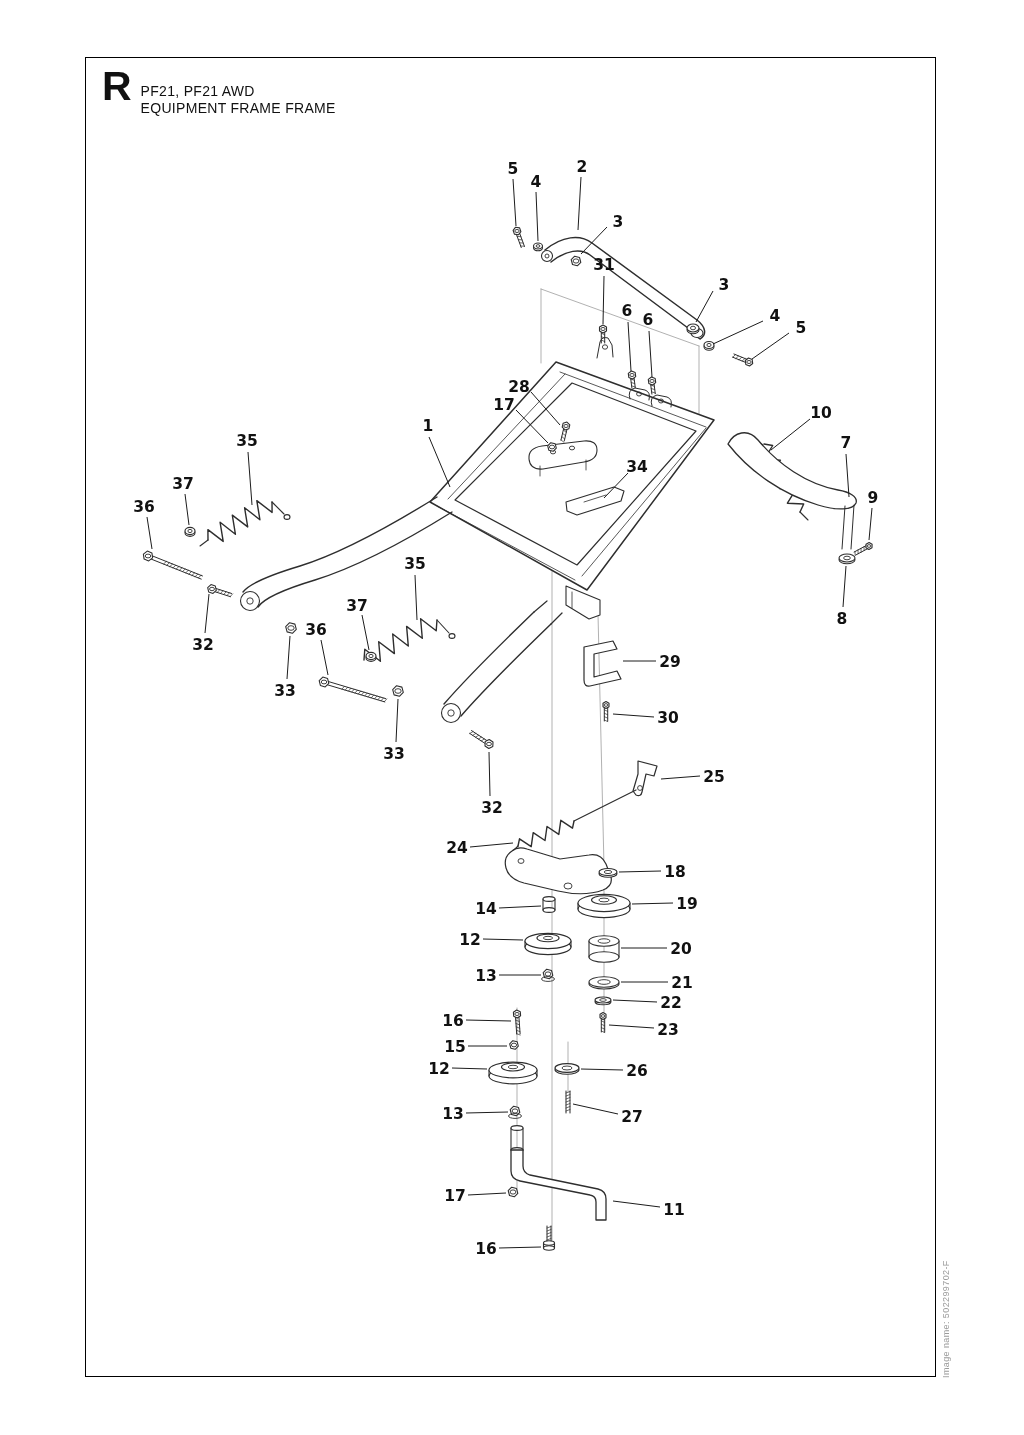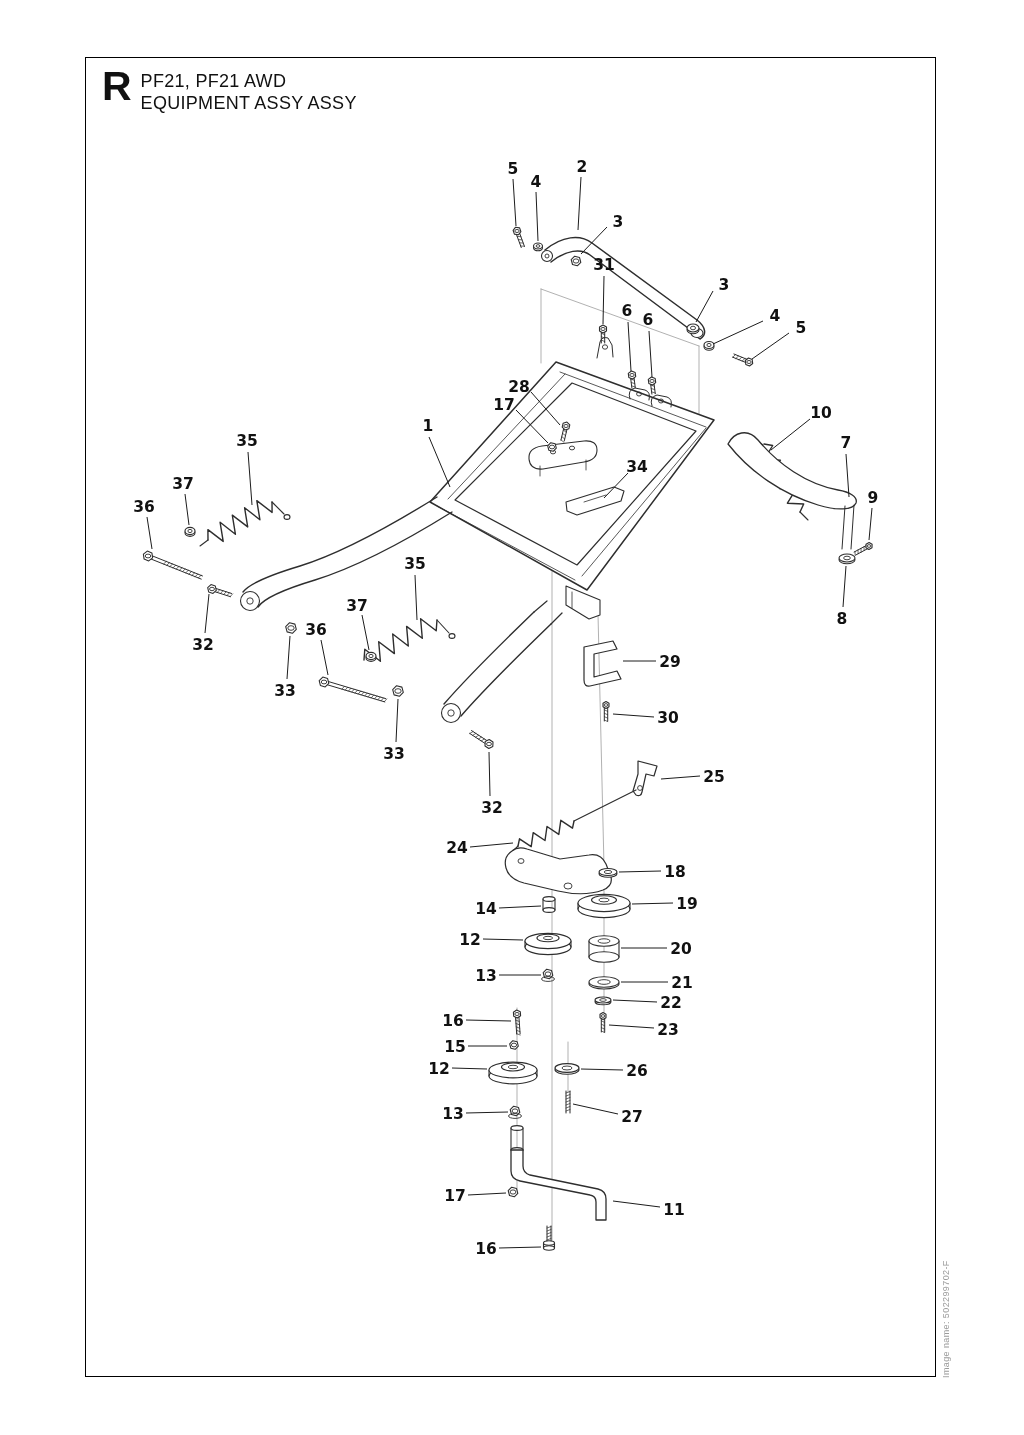--- a/index.html
+++ b/index.html
@@ -2,21 +2,21 @@
 <html><head>
 <meta charset="utf-8">
 <style>
   html,body{margin:0;padding:0;background:#fff;}
   .page{position:relative;width:1024px;height:1435px;background:#fff;overflow:hidden;
         font-family:"Liberation Sans","DejaVu Sans",sans-serif;color:#111;}
   #diagram{position:absolute;left:0;top:0;width:1024px;height:1435px;}
   .page-border{position:absolute;left:85px;top:57px;width:849px;height:1318px;border:1.6px solid #000;pointer-events:none;}
   .header{position:absolute;left:102px;top:69px;display:flex;gap:9px;align-items:flex-start;}
   .rletter{font-size:41px;font-weight:bold;line-height:0.85;letter-spacing:0;}
-  .titles{display:flex;flex-direction:column;margin-top:2px;font-size:18px;line-height:1.2;letter-spacing:0.3px;}
+  .titles{display:flex;flex-direction:column;margin-top:14px;font-size:14px;line-height:1.2;letter-spacing:0.3px;}
   .sidetext{position:absolute;left:941px;top:1378px;transform:rotate(-90deg);transform-origin:0 0;
             font-size:9px;color:#9a9a9a;white-space:nowrap;letter-spacing:0.4px;}
 </style>
 </head>
 <body>
 
 <div class="page">
   <svg id="diagram" viewBox="0 0 1024 1435">
       <line x1="541" y1="289" x2="541" y2="363" stroke="#8f8f8f" stroke-width="0.7" stroke-linecap="round"></line>
       <line x1="541" y1="289" x2="699" y2="346" stroke="#8f8f8f" stroke-width="0.7" stroke-linecap="round"></line>
@@ -396,17 +396,17 @@
       <line x1="660" y1="1207" x2="613" y2="1201" stroke="#1c1c1c" stroke-width="1"></line>
       <text x="674" y="1214.5" text-anchor="middle" font-family="&quot;DejaVu Sans&quot;,&quot;Liberation Sans&quot;,sans-serif" font-size="15.5" font-weight="bold" fill="#111">11</text>
       <line x1="499" y1="1248" x2="541" y2="1247" stroke="#1c1c1c" stroke-width="1"></line>
       <text x="486" y="1253.5" text-anchor="middle" font-family="&quot;DejaVu Sans&quot;,&quot;Liberation Sans&quot;,sans-serif" font-size="15.5" font-weight="bold" fill="#111">16</text>
     </svg>
   <div class="page-border"></div>
   <div class="header">
     <span class="rletter">R</span>
     <span class="titles">
       <span>PF21, PF21 AWD</span>
-      <span>EQUIPMENT ASSY ASSY</span>
+      <span>EQUIPMENT FRAME FRAME</span>
     </span>
   </div>
   <div class="sidetext">Image name: 502299702-F</div>
 </div>
 
 </body></html>

